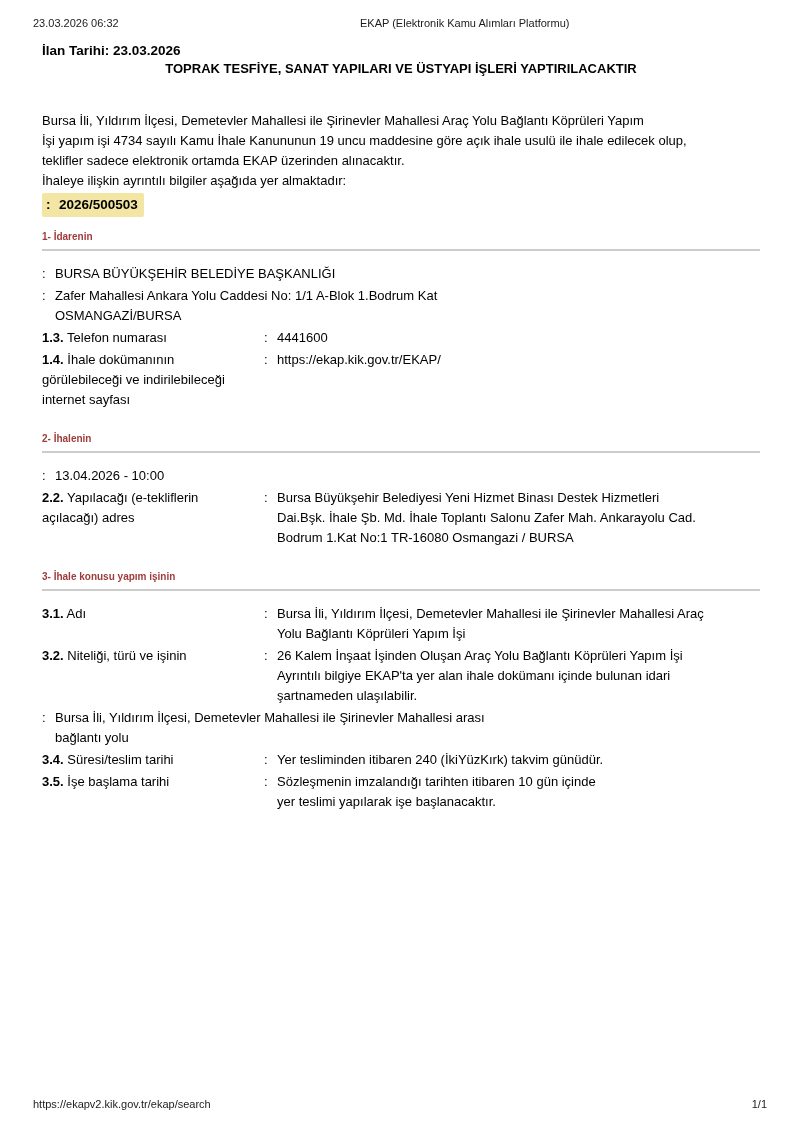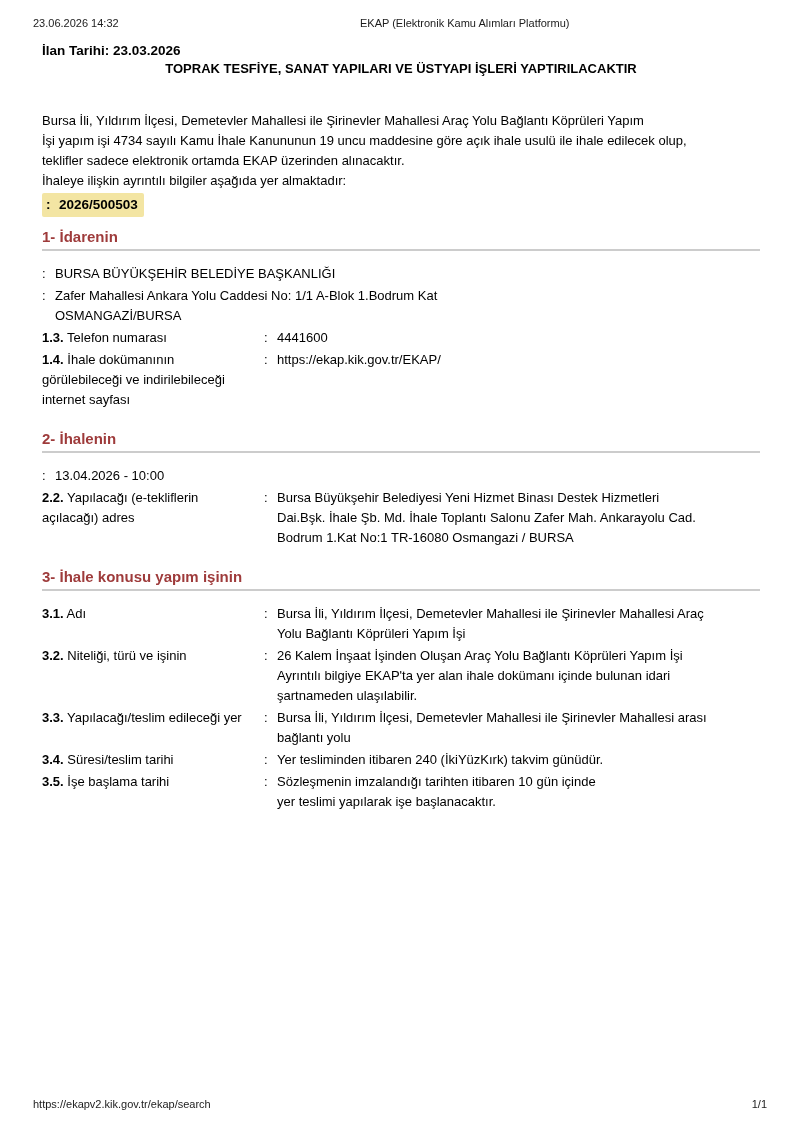--- a/index.html
+++ b/index.html
@@ -28,36 +28,36 @@
   .ikn-row { font-size:13.5px; font-weight:bold; line-height:21px; margin-top:2px; }
   .hl {
     background:var(--highlight, #f3e5a3);
     padding:1px 6px 2px 4px; border-radius:2px; display:inline-block;
   }
   .hl-val { display:inline-flex; }
   .hl-val .colon { width:13px; }
   .doc-section { margin-top:20px; }
   .doc-section.first { margin-top:11px; }
   .sec-heading {
-    color:var(--accent-heading, #9e3b3b); font-size:15px; font-weight:bold;
+    color:var(--accent-heading, #9e3b3b); font-size:10px; font-weight:bold;
     line-height:17px; padding-bottom:4px;
     border-bottom:2px solid var(--rule, #cccccc); margin-bottom:13px;
   }
   .sec-rows { }
   .print-footer {
     position:absolute; bottom:22px; left:33px; right:33px;
     font-size:11px; color:#1c1c1c;
     display:flex; justify-content:space-between;
   }
 </style>
 </head>
 <body>
 
 <div class="print-header">
-  <span>23.06.2026 14:32</span>
+  <span>23.03.2026 06:32</span>
   <span class="app-title">EKAP (Elektronik Kamu Alımları Platformu)</span>
 </div>
 
 <div class="content">
 
   <div class="ilan-tarihi">İlan Tarihi: 23.03.2026</div>
   <div class="doc-title">TOPRAK TESFİYE, SANAT YAPILARI VE ÜSTYAPI İŞLERİ YAPTIRILACAKTIR</div>
 
   <div class="intro">Bursa İli, Yıldırım İlçesi, Demetevler Mahallesi ile Şirinevler Mahallesi Araç Yolu Bağlantı Köprüleri Yapım
 İşi yapım işi 4734 sayılı Kamu İhale Kanununun 19 uncu maddesine göre açık ihale usulü ile ihale edilecek olup,
@@ -144,21 +144,20 @@
       <div class="row">
         <div class="lbl"><span class="num">3.2.</span> <span>Niteliği, türü ve işinin</span></div>
         <div class="val-cell">
             <span class="colon">:</span>
             <span class="val">26 Kalem İnşaat İşinden Oluşan Araç Yolu Bağlantı Köprüleri Yapım İşi
 Ayrıntılı bilgiye EKAP'ta yer alan ihale dokümanı içinde bulunan idari
 şartnameden ulaşılabilir.</span>
           </div>
       </div>
       <div class="row">
-        <div class="lbl"><span class="num">3.3.</span> <span>Yapılacağı/teslim edileceği yer</span></div>
         <div class="val-cell">
             <span class="colon">:</span>
             <span class="val">Bursa İli, Yıldırım İlçesi, Demetevler Mahallesi ile Şirinevler Mahallesi arası
 bağlantı yolu</span>
           </div>
       </div>
       <div class="row">
         <div class="lbl"><span class="num">3.4.</span> <span>Süresi/teslim tarihi</span></div>
         <div class="val-cell">
             <span class="colon">:</span>

